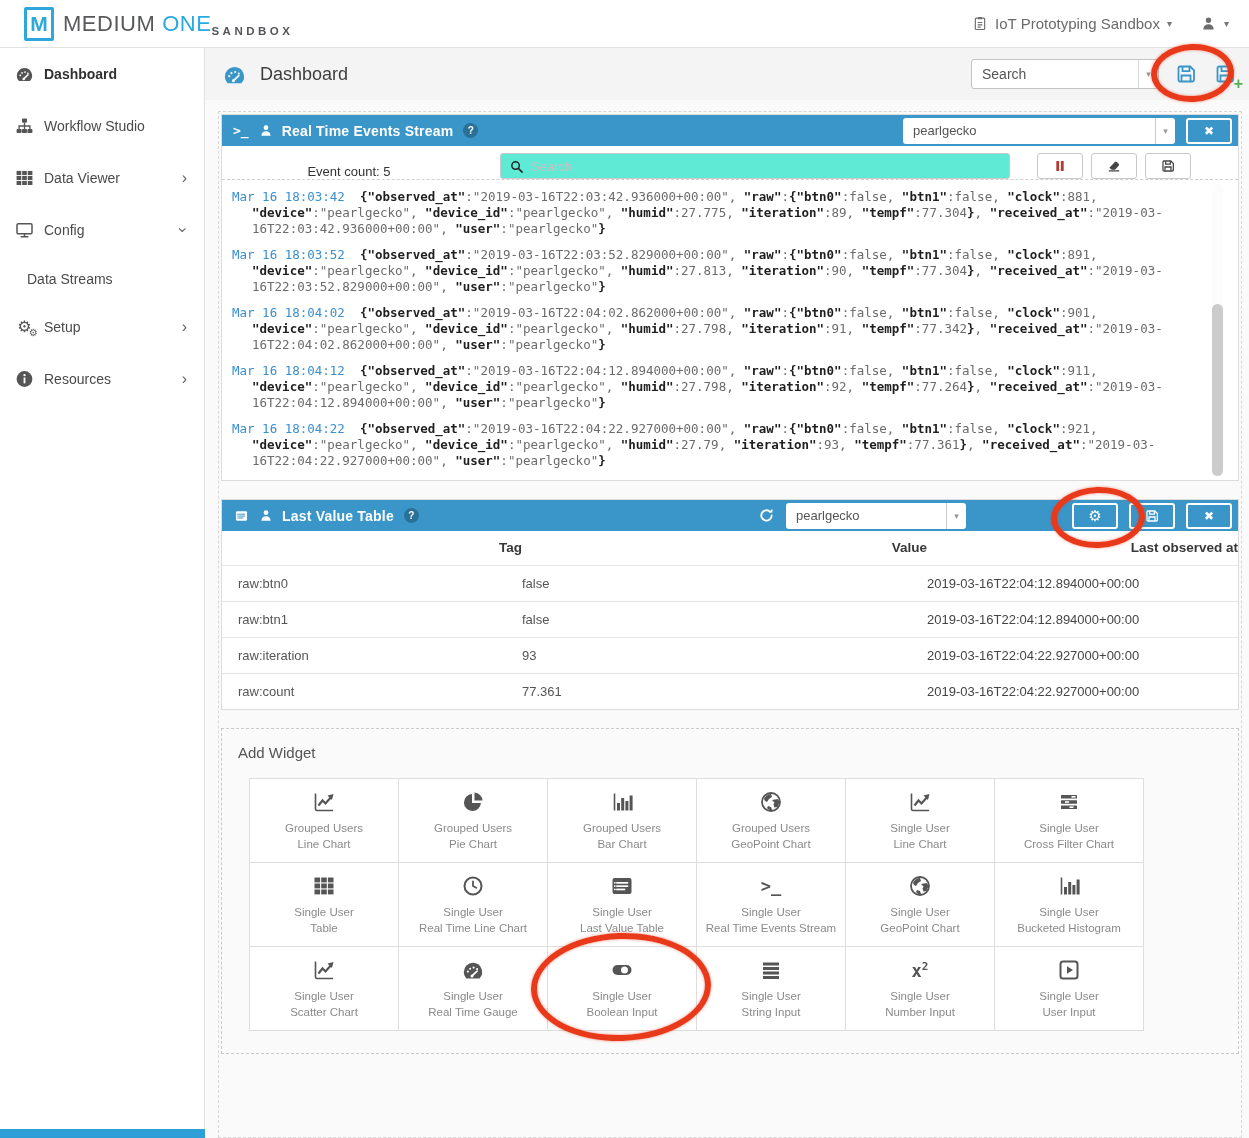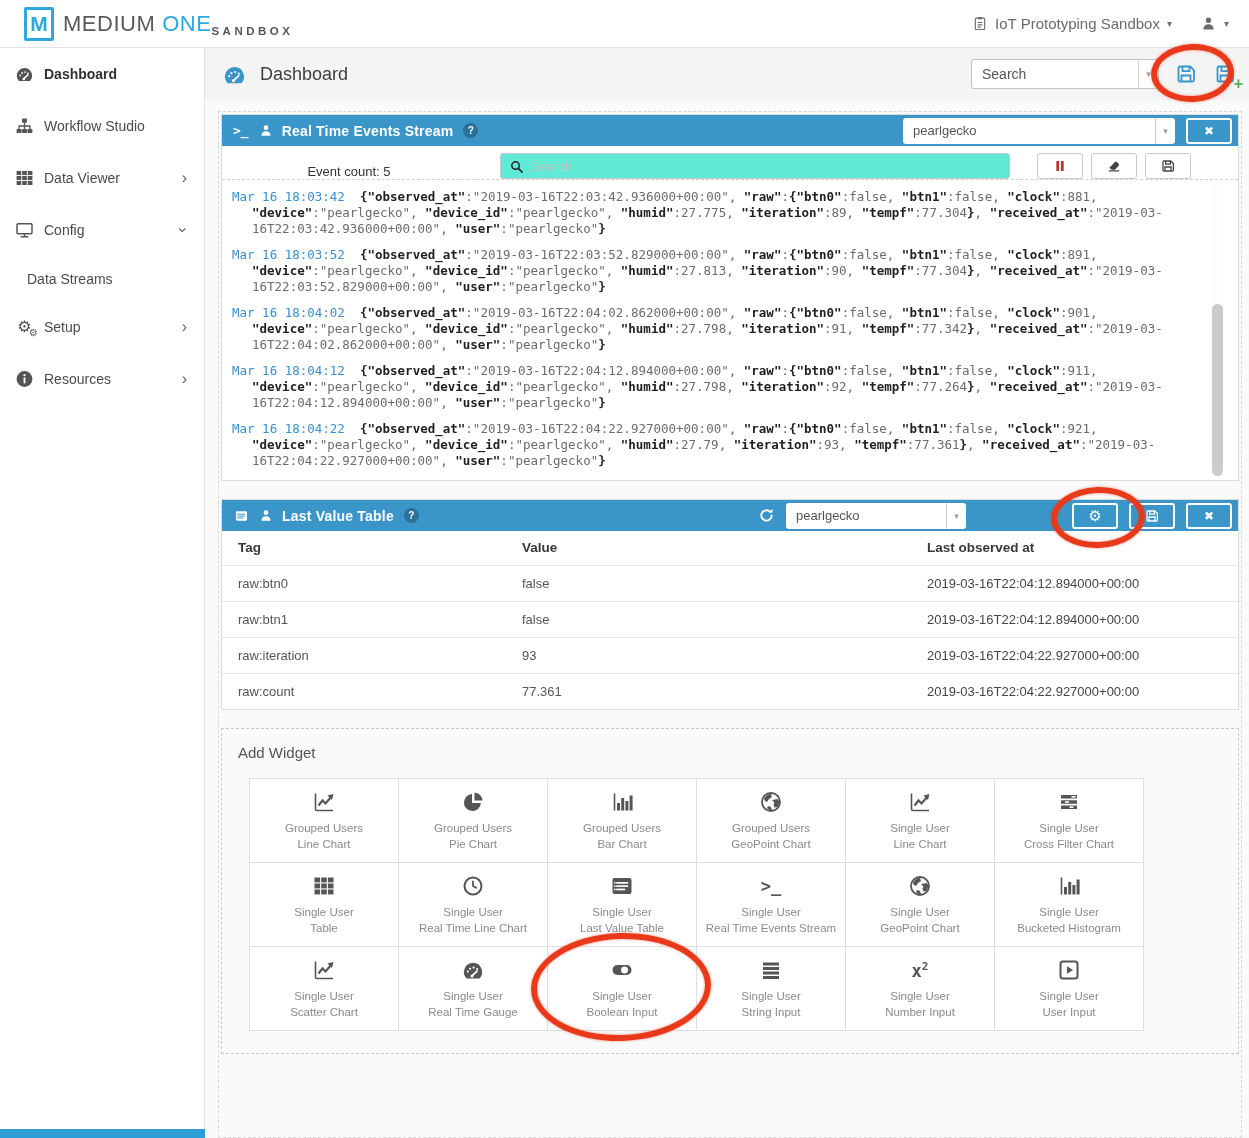--- a/index.html
+++ b/index.html
@@ -89,21 +89,21 @@
 
   .logarea { position:relative; height:300px; padding:9px 75px 0 10px; background:#fff; }
   .log-entry { font-family:"DejaVu Sans Mono", monospace; font-size:12.5px; line-height:16px; color:#6b6b6b;
                margin-bottom:10px; padding-left:20px; text-indent:-20px; overflow-wrap:break-word; word-break:break-word; }
   .log-entry .ts { color:#3a8fd0; }
   .log-entry b { color:#1f1f1f; font-weight:700; }
   .log-scroll { position:absolute; top:4px; right:15px; width:11px; height:292px; background:#fcfcfc; border-radius:6px; }
   .log-thumb { position:absolute; top:41%; height:59%; width:11px; background:#cbcbcb; border-radius:6px; cursor:pointer; }
 
   .lvt-table { width:100%; border-collapse:collapse; background:#fff; }
-  .lvt-table th { text-align:left; font-size:13.5px; color:#383838; height:34px; font-weight:700; }
+  .lvt-table th { text-align:right; font-size:13.5px; color:#383838; height:34px; font-weight:700; }
   .lvt-table th:first-child, .lvt-table td:first-child { padding-left:16px; width:300px; }
   .lvt-table th:nth-child(2), .lvt-table td:nth-child(2) { width:405px; }
   .lvt-table td { height:36px; font-size:13px; color:#555; border-top:1px solid #e5e5e5; }
   .lvt-table td:nth-child(3) { color:#454545; }
 
   
   .addbox { border:1px dashed #c9c9c9; padding:15px 0 22px 16px; }
   .addbox-label { font-size:15px; color:#555; margin-bottom:17px; }
   .grid { display:grid; grid-template-columns:repeat(6, 149px); margin-left:11px;
           border-top:1px solid #ddd; border-left:1px solid #ddd; width:fit-content; background:#fff; }

